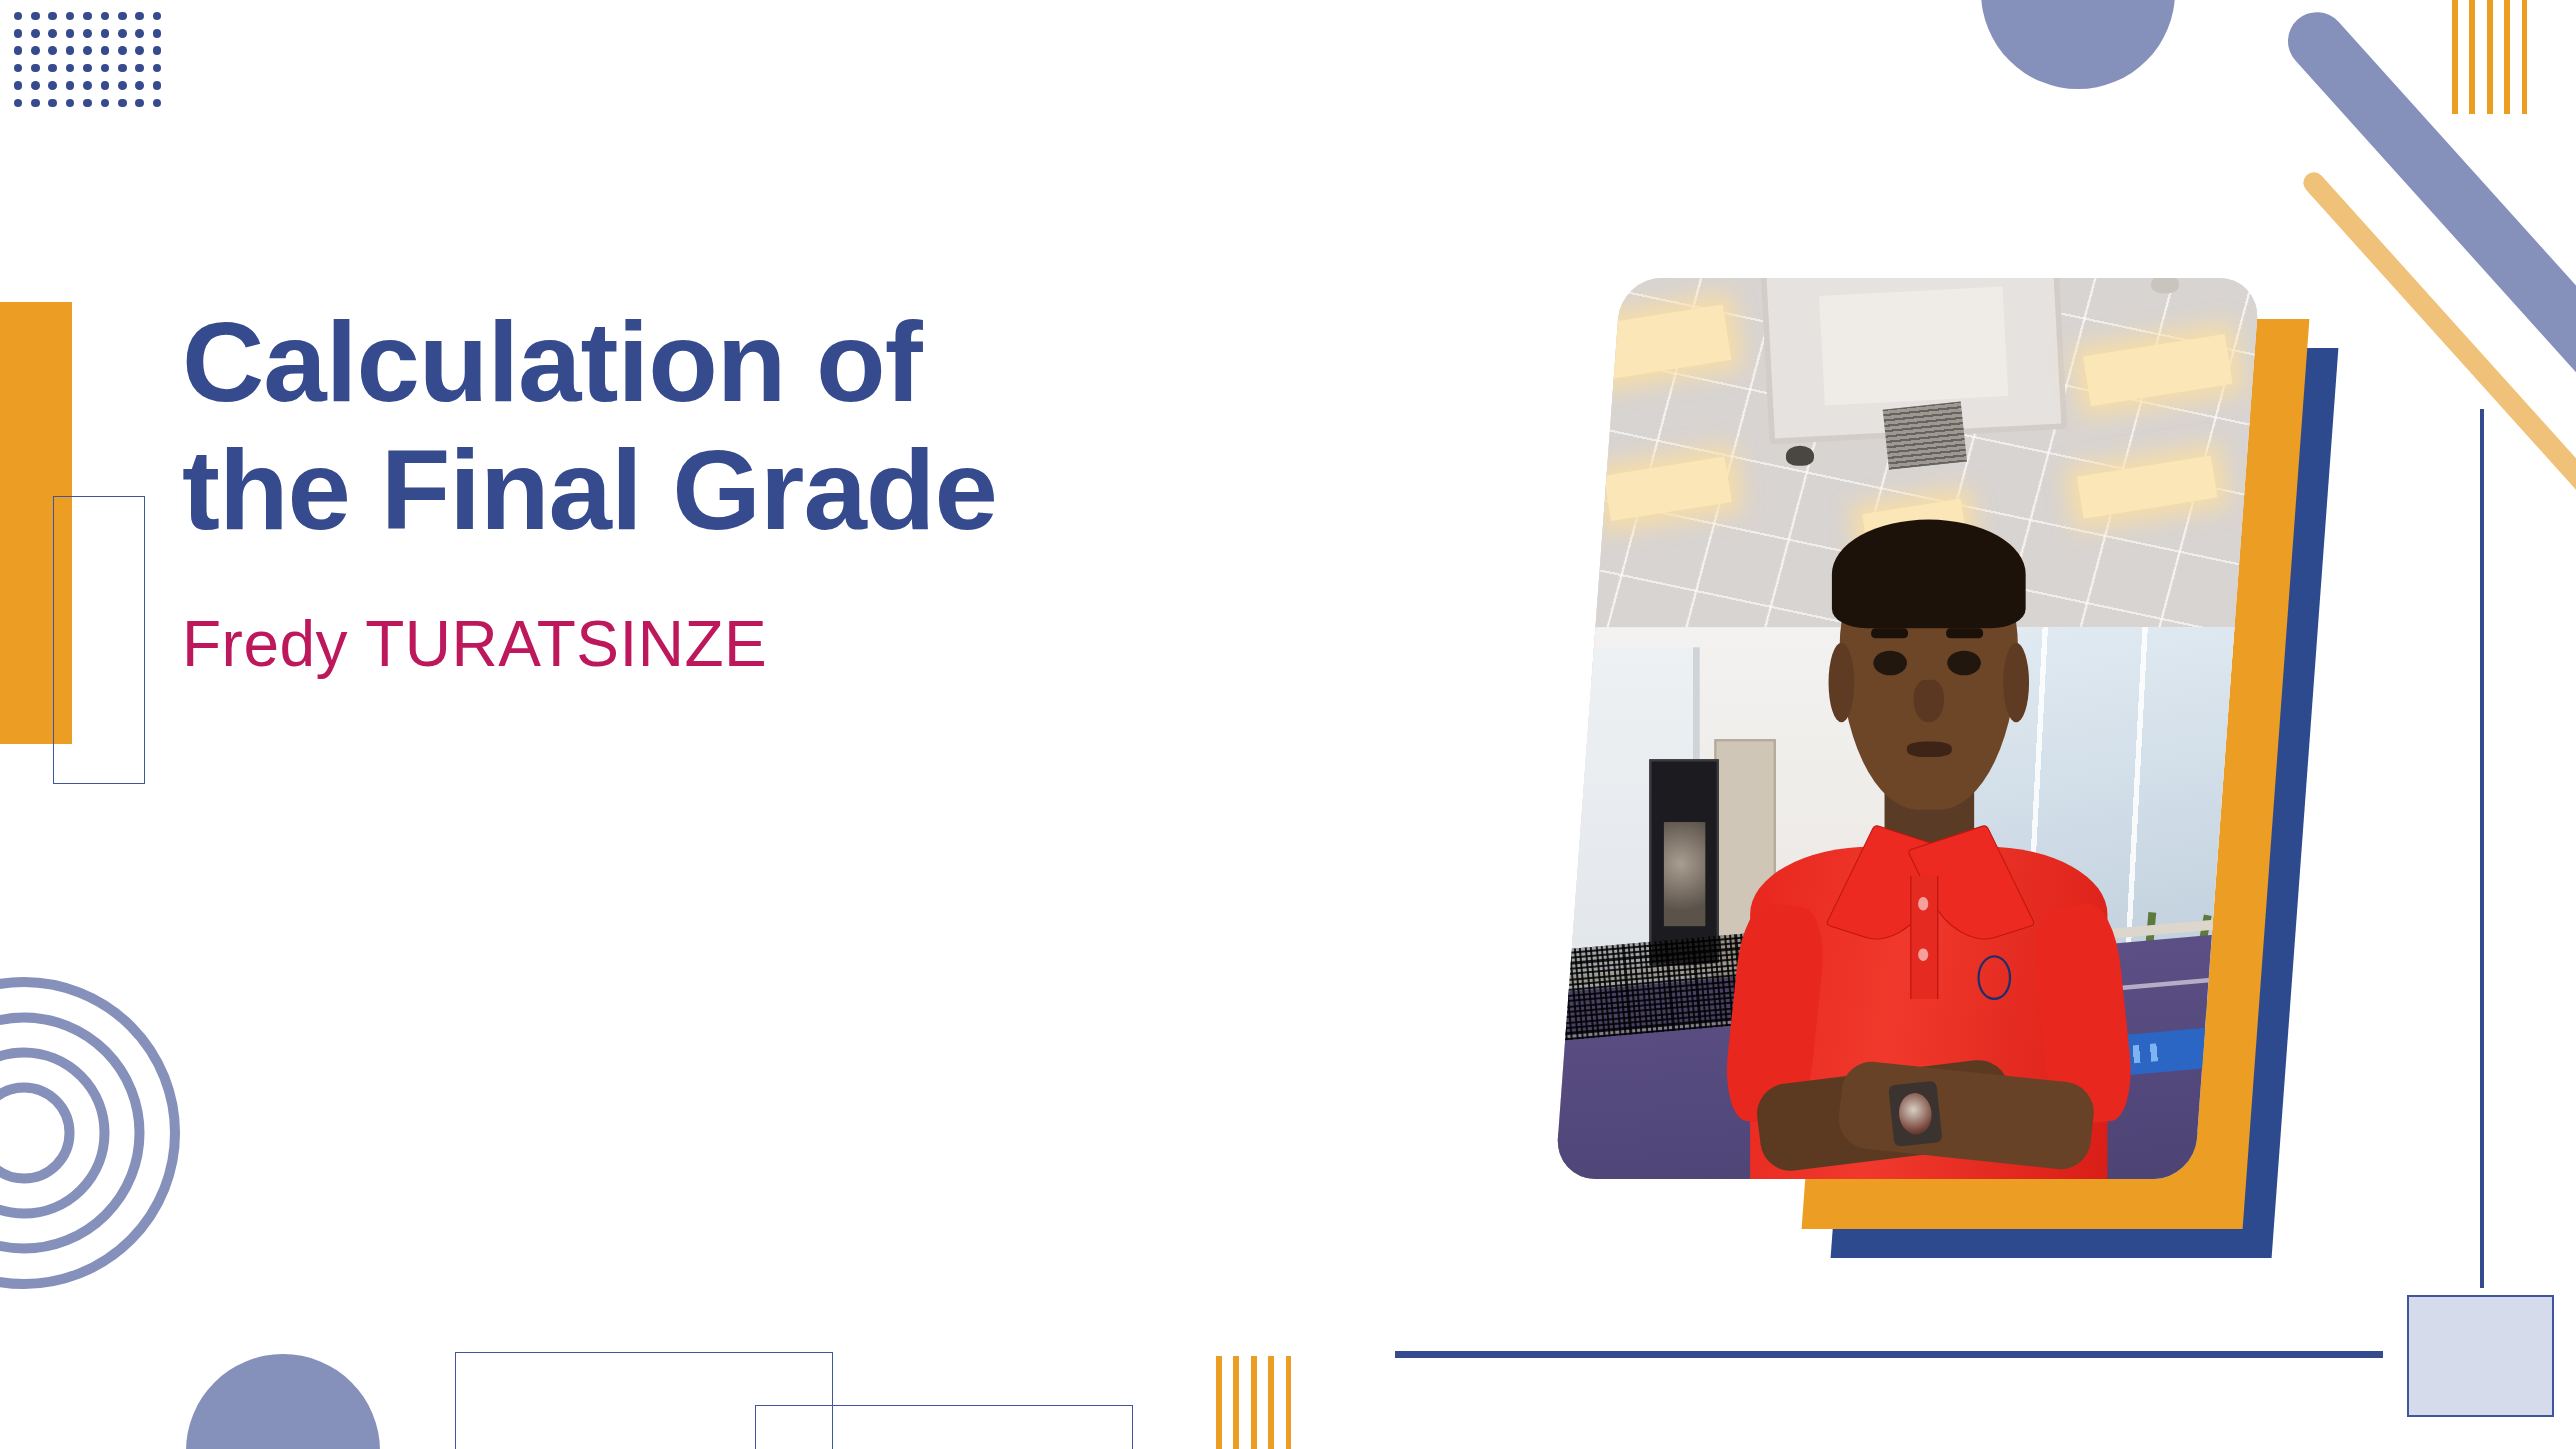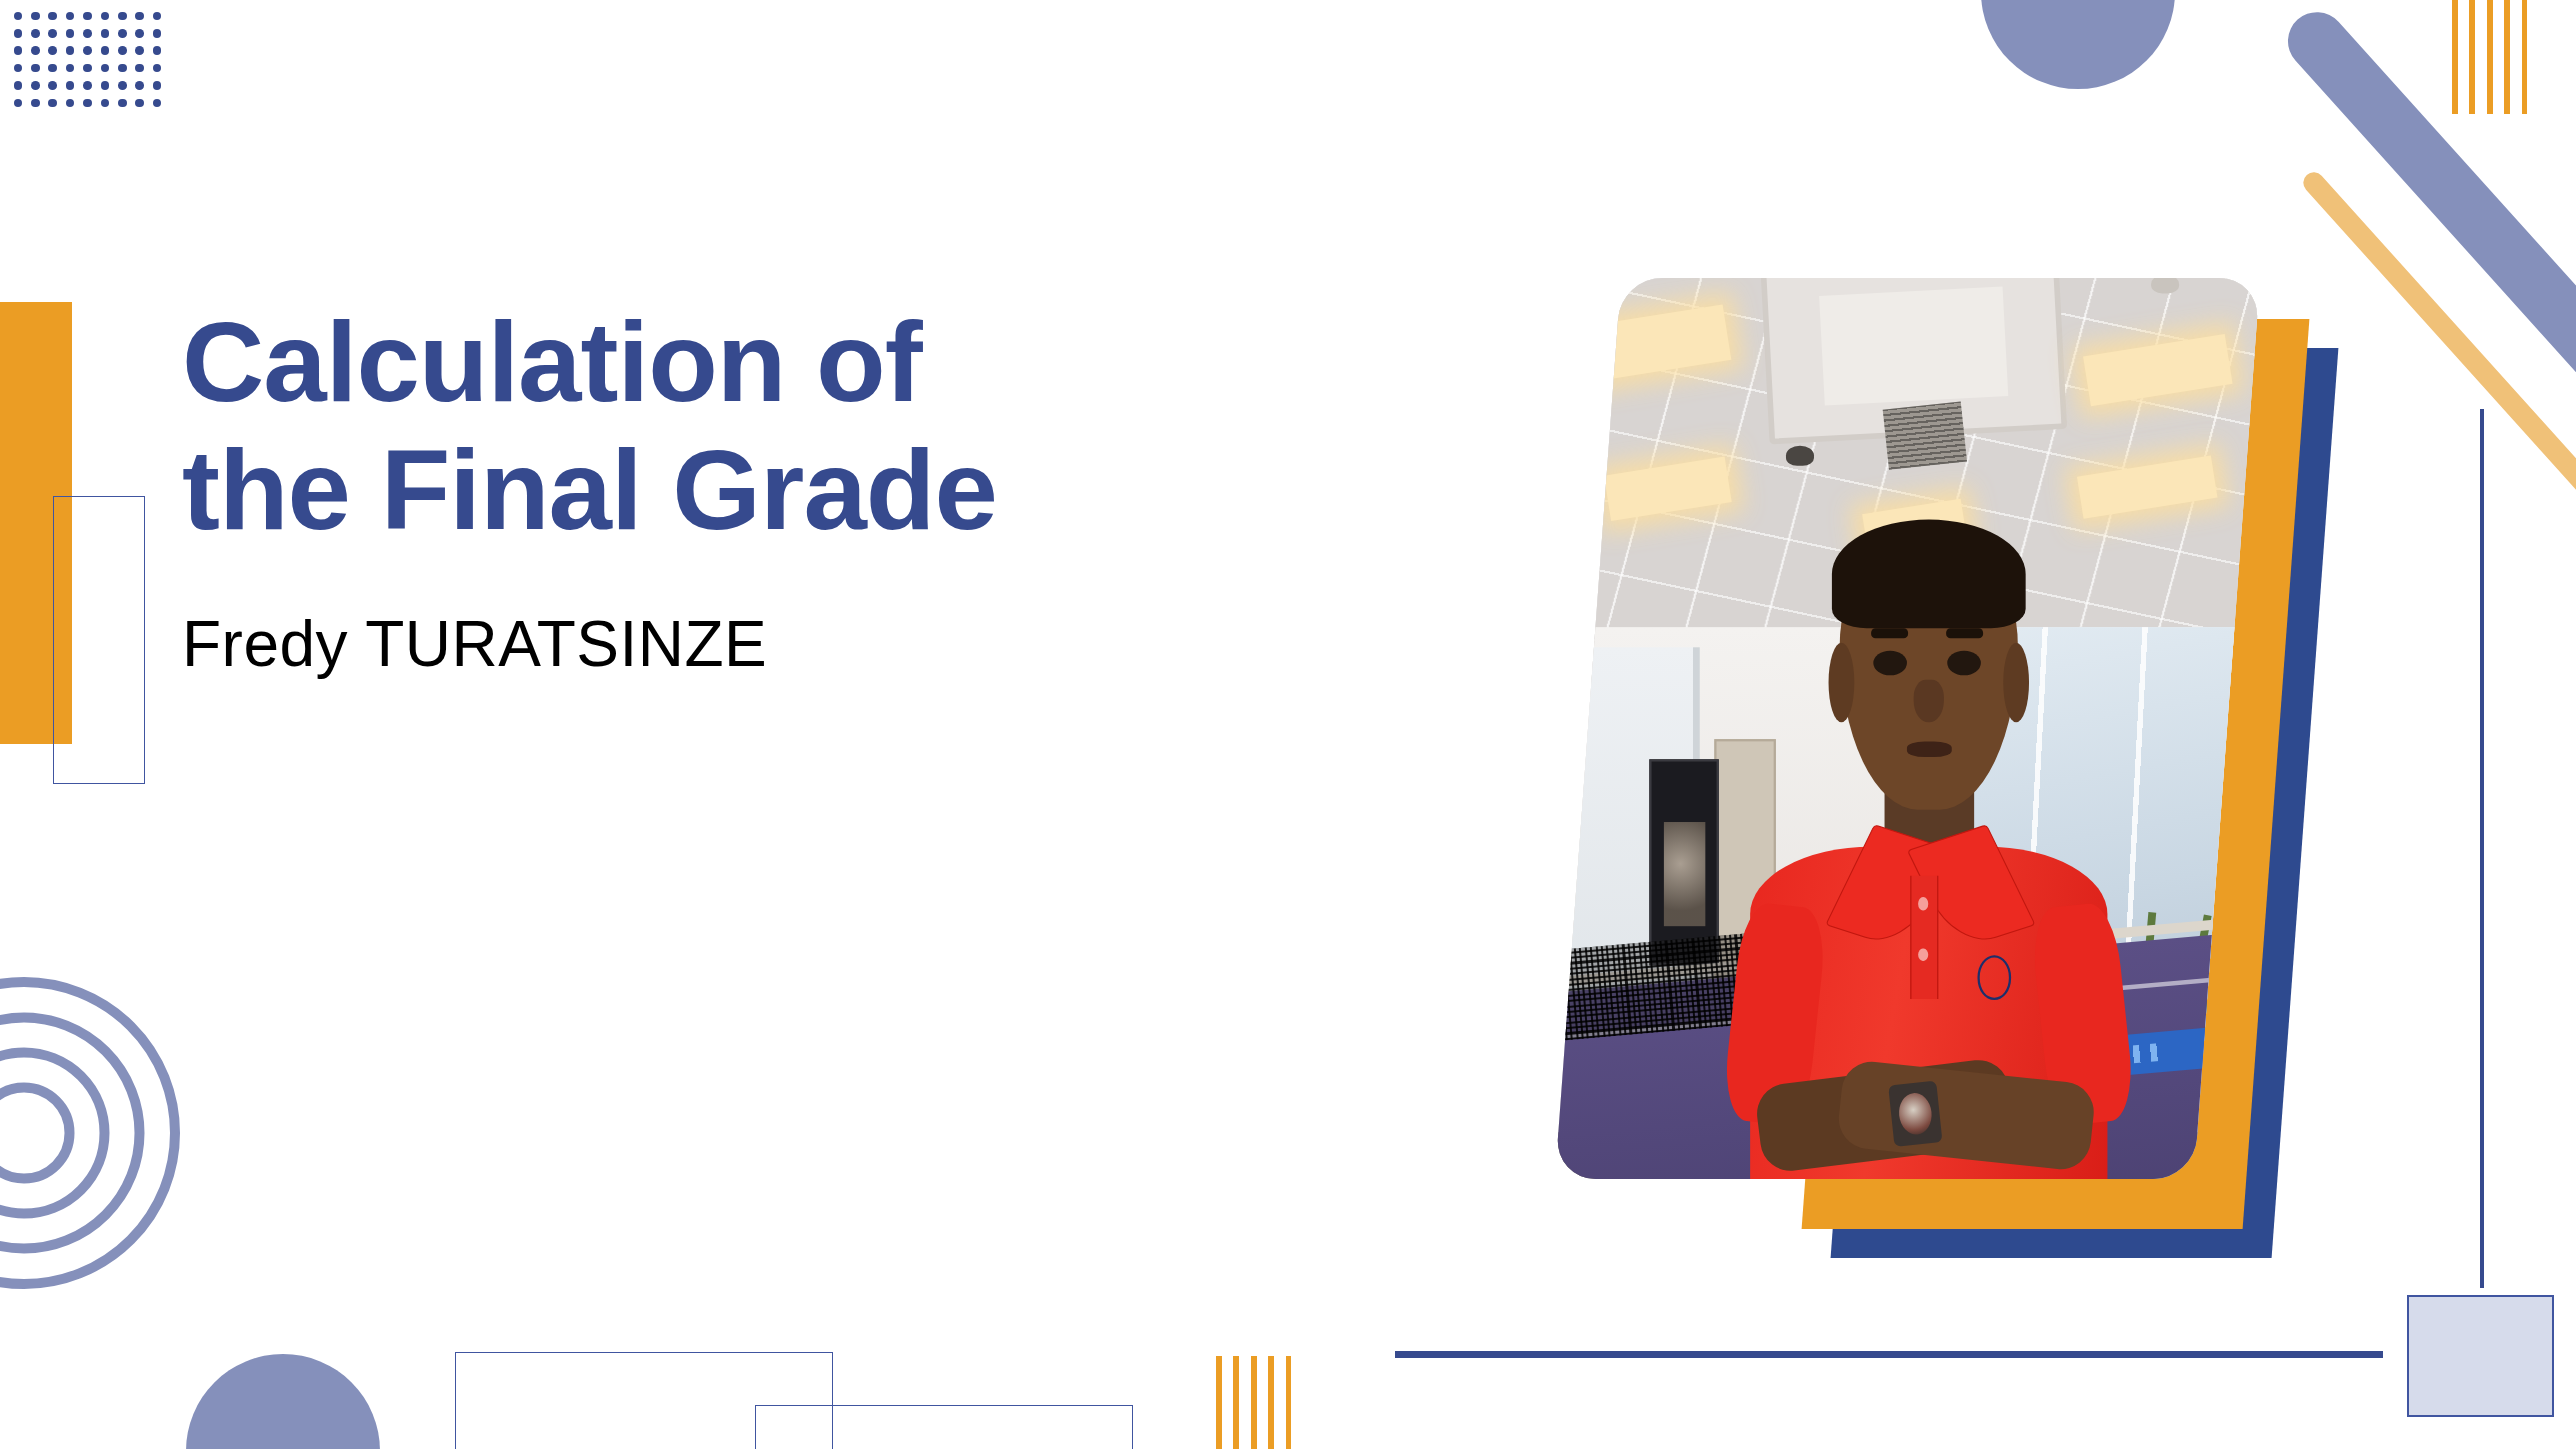--- a/index.html
+++ b/index.html
@@ -164,21 +164,21 @@
   .title {
     color: #364a8e;
     font-size: 114px;
     line-height: 1.12;
     font-weight: bold;
     letter-spacing: -1px;
     margin: 0;
     white-space: pre-line;
   }
   .subtitle {
-    color: #000000;
+    color: #be185d;
     font-size: 64px;
     margin: 54px 0 0 0;
     font-weight: normal;
     letter-spacing: 0.5px;
   }
 
   
   .photo-wrap {
     position: absolute;
     left: 1472px; top: 261px;

